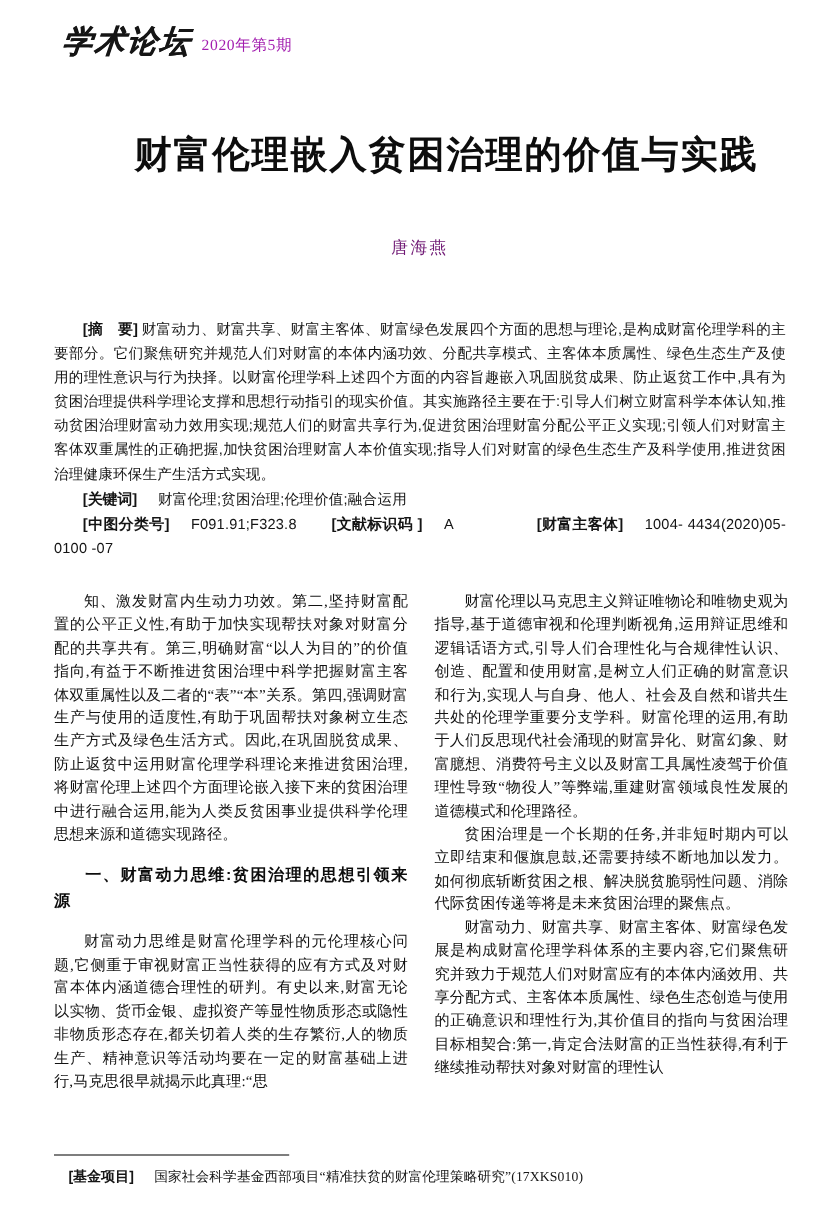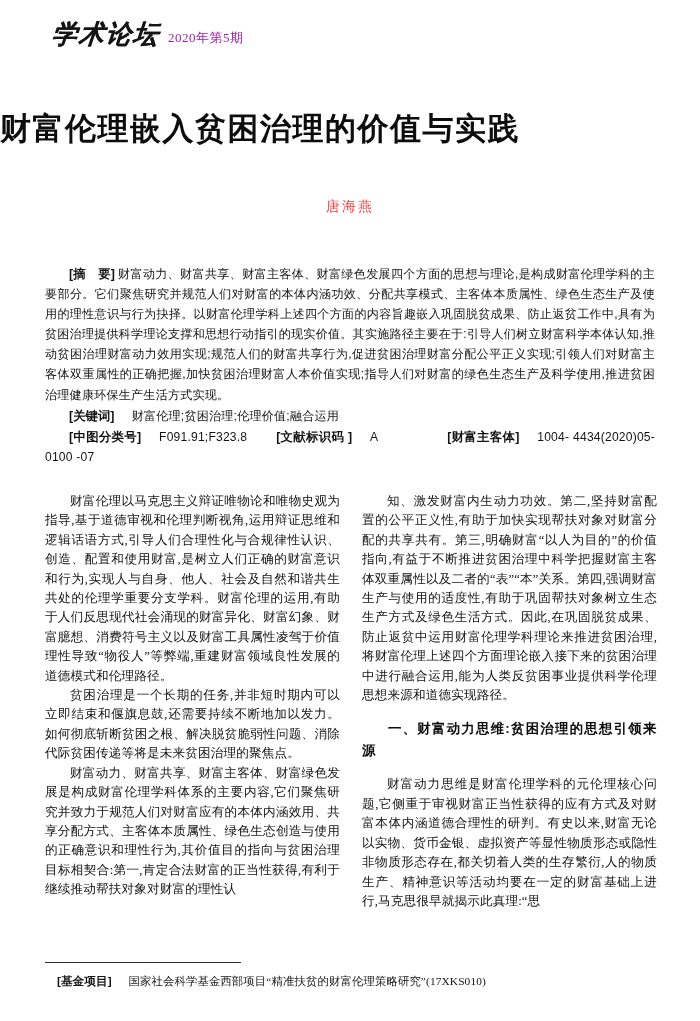--- a/index.html
+++ b/index.html
@@ -51,38 +51,38 @@
     position: relative;
     top: -1px;
   }
 
   
   .title {
     position: absolute;
     left: 0;
     top: 108px;
     width: 632px;
-    text-align: left;
+    text-align: right;
     font-family: "Liberation Sans", "DejaVu Sans", sans-serif;
     font-size: 31px;
     font-weight: 700;
     letter-spacing: 1.5px;
     color: #0d0d0d;
   }
 
   .author {
     position: absolute;
     left: 0;
     top: 198px;
     width: 700px;
     text-align: center;
     font-family: "Liberation Serif", "DejaVu Serif", serif;
     font-size: 14px;
     letter-spacing: 2px;
-    color: #ef4444;
+    color: #701a75;
   }
 
   
   .frontmatter {
     position: absolute;
     left: 45px;
     top: 264px;
     width: 610px;
     font-family: "Liberation Serif", "DejaVu Serif", serif;
     font-size: 12.1px;
@@ -212,28 +212,28 @@
       <span class="meta-val">A</span>
       <span class="gap-xwide"></span>
       <span class="tag">[财富主客体]</span>
       <span class="gap-small"></span>
       <span class="meta-val">1004- 4434(2020)05- 0100 -07</span>
     </div>
   </div>
 
   <div class="body-cols">
     <div class="col">
+      <p>知、激发财富内生动力功效。第二,坚持财富配置的公平正义性,有助于加快实现帮扶对象对财富分配的共享共有。第三,明确财富“以人为目的”的价值指向,有益于不断推进贫困治理中科学把握财富主客体双重属性以及二者的“表”“本”关系。第四,强调财富生产与使用的适度性,有助于巩固帮扶对象树立生态生产方式及绿色生活方式。因此,在巩固脱贫成果、防止返贫中运用财富伦理学科理论来推进贫困治理,将财富伦理上述四个方面理论嵌入接下来的贫困治理中进行融合运用,能为人类反贫困事业提供科学伦理思想来源和道德实现路径。</p>
+      <div class="section-head">一、财富动力思维:贫困治理的思想引领来源</div>
+      <p>财富动力思维是财富伦理学科的元伦理核心问题,它侧重于审视财富正当性获得的应有方式及对财富本体内涵道德合理性的研判。有史以来,财富无论以实物、货币金银、虚拟资产等显性物质形态或隐性非物质形态存在,都关切着人类的生存繁衍,人的物质生产、精神意识等活动均要在一定的财富基础上进行,马克思很早就揭示此真理:“思</p>
+    </div>
+    <div class="col">
       <p>财富伦理以马克思主义辩证唯物论和唯物史观为指导,基于道德审视和伦理判断视角,运用辩证思维和逻辑话语方式,引导人们合理性化与合规律性认识、创造、配置和使用财富,是树立人们正确的财富意识和行为,实现人与自身、他人、社会及自然和谐共生共处的伦理学重要分支学科。财富伦理的运用,有助于人们反思现代社会涌现的财富异化、财富幻象、财富臆想、消费符号主义以及财富工具属性凌驾于价值理性导致“物役人”等弊端,重建财富领域良性发展的道德模式和伦理路径。</p>
       <p>贫困治理是一个长期的任务,并非短时期内可以立即结束和偃旗息鼓,还需要持续不断地加以发力。如何彻底斩断贫困之根、解决脱贫脆弱性问题、消除代际贫困传递等将是未来贫困治理的聚焦点。</p>
       <p>财富动力、财富共享、财富主客体、财富绿色发展是构成财富伦理学科体系的主要内容,它们聚焦研究并致力于规范人们对财富应有的本体内涵效用、共享分配方式、主客体本质属性、绿色生态创造与使用的正确意识和理性行为,其价值目的指向与贫困治理目标相契合:第一,肯定合法财富的正当性获得,有利于继续推动帮扶对象对财富的理性认</p>
-    </div>
-    <div class="col">
-      <p>知、激发财富内生动力功效。第二,坚持财富配置的公平正义性,有助于加快实现帮扶对象对财富分配的共享共有。第三,明确财富“以人为目的”的价值指向,有益于不断推进贫困治理中科学把握财富主客体双重属性以及二者的“表”“本”关系。第四,强调财富生产与使用的适度性,有助于巩固帮扶对象树立生态生产方式及绿色生活方式。因此,在巩固脱贫成果、防止返贫中运用财富伦理学科理论来推进贫困治理,将财富伦理上述四个方面理论嵌入接下来的贫困治理中进行融合运用,能为人类反贫困事业提供科学伦理思想来源和道德实现路径。</p>
-      <div class="section-head">一、财富动力思维:贫困治理的思想引领来源</div>
-      <p>财富动力思维是财富伦理学科的元伦理核心问题,它侧重于审视财富正当性获得的应有方式及对财富本体内涵道德合理性的研判。有史以来,财富无论以实物、货币金银、虚拟资产等显性物质形态或隐性非物质形态存在,都关切着人类的生存繁衍,人的物质生产、精神意识等活动均要在一定的财富基础上进行,马克思很早就揭示此真理:“思</p>
     </div>
   </div>
 
   <div class="footnote-rule"></div>
   <div class="footnote">
     <span class="tag">[基金项目]</span>
     <span class="gap-small"></span>
     <span>国家社会科学基金西部项目“精准扶贫的财富伦理策略研究”(17XKS010)</span>
   </div>
 

